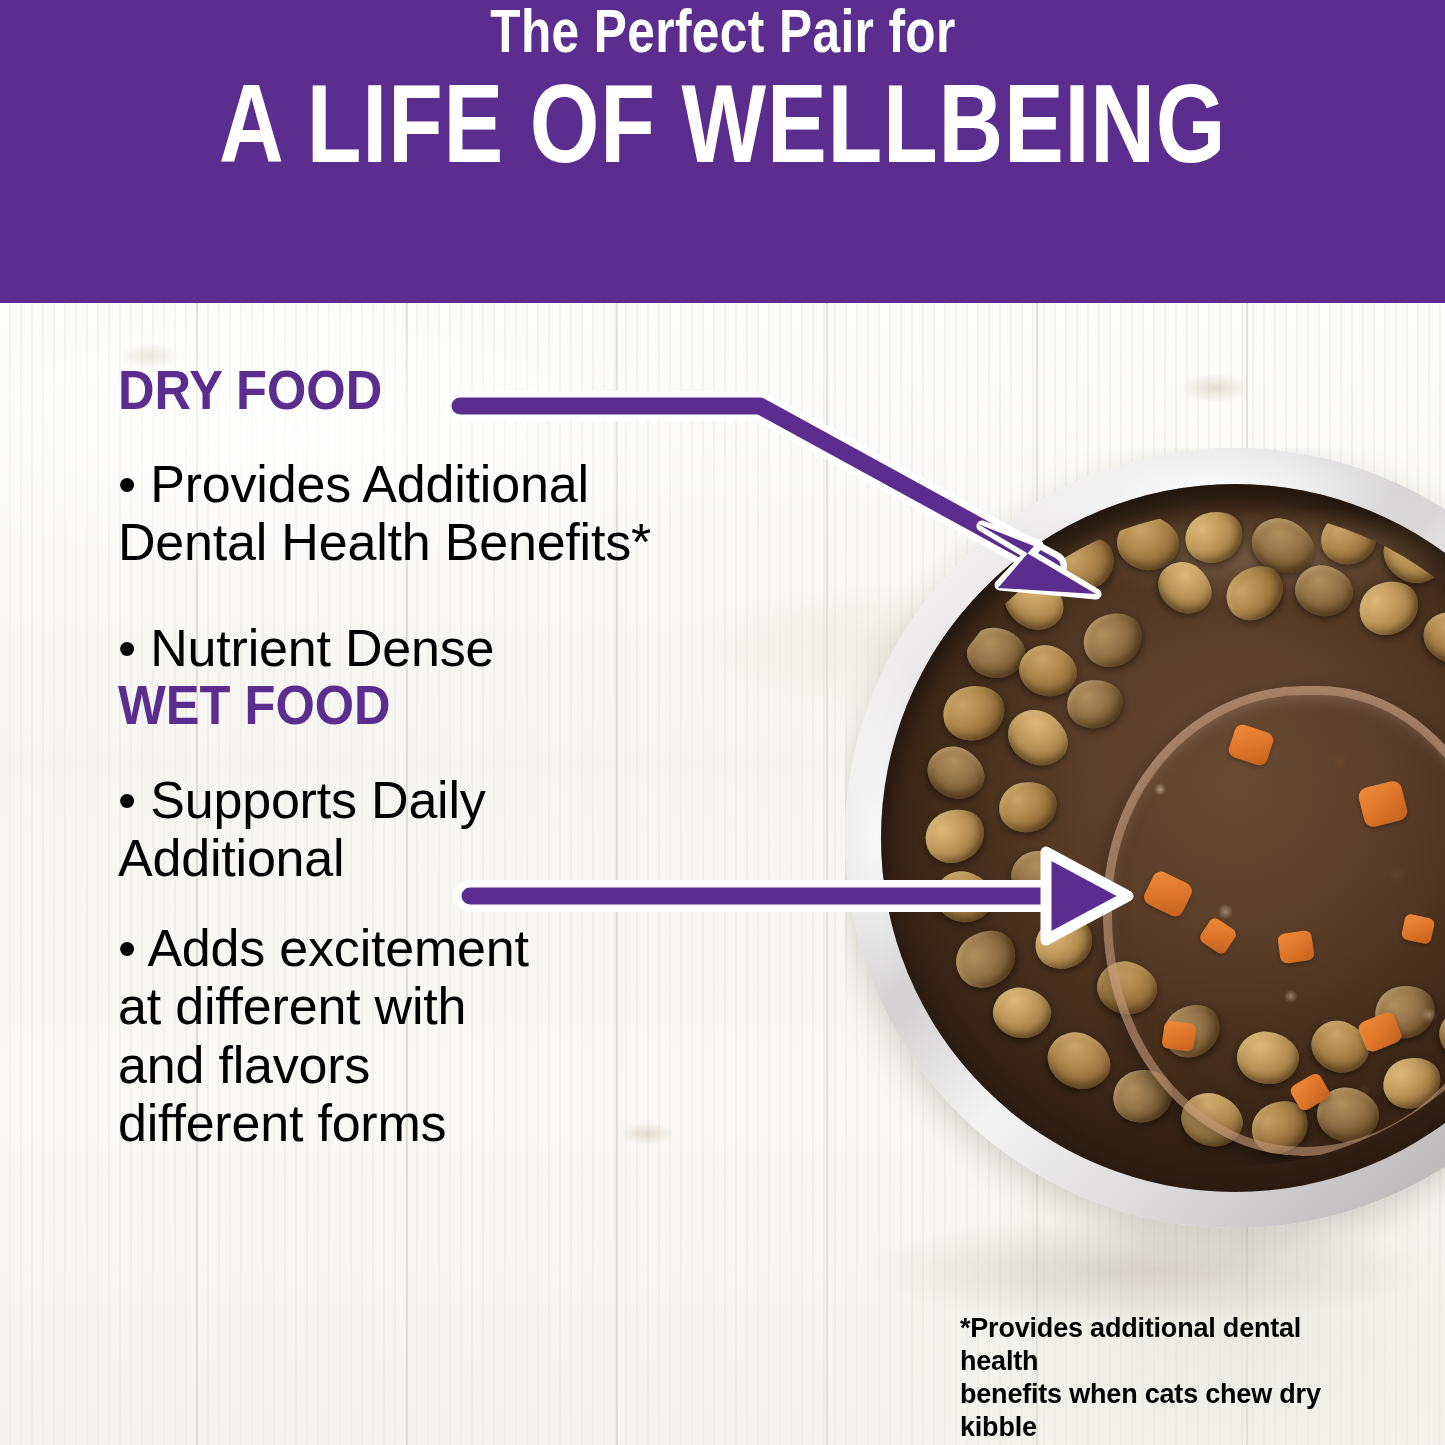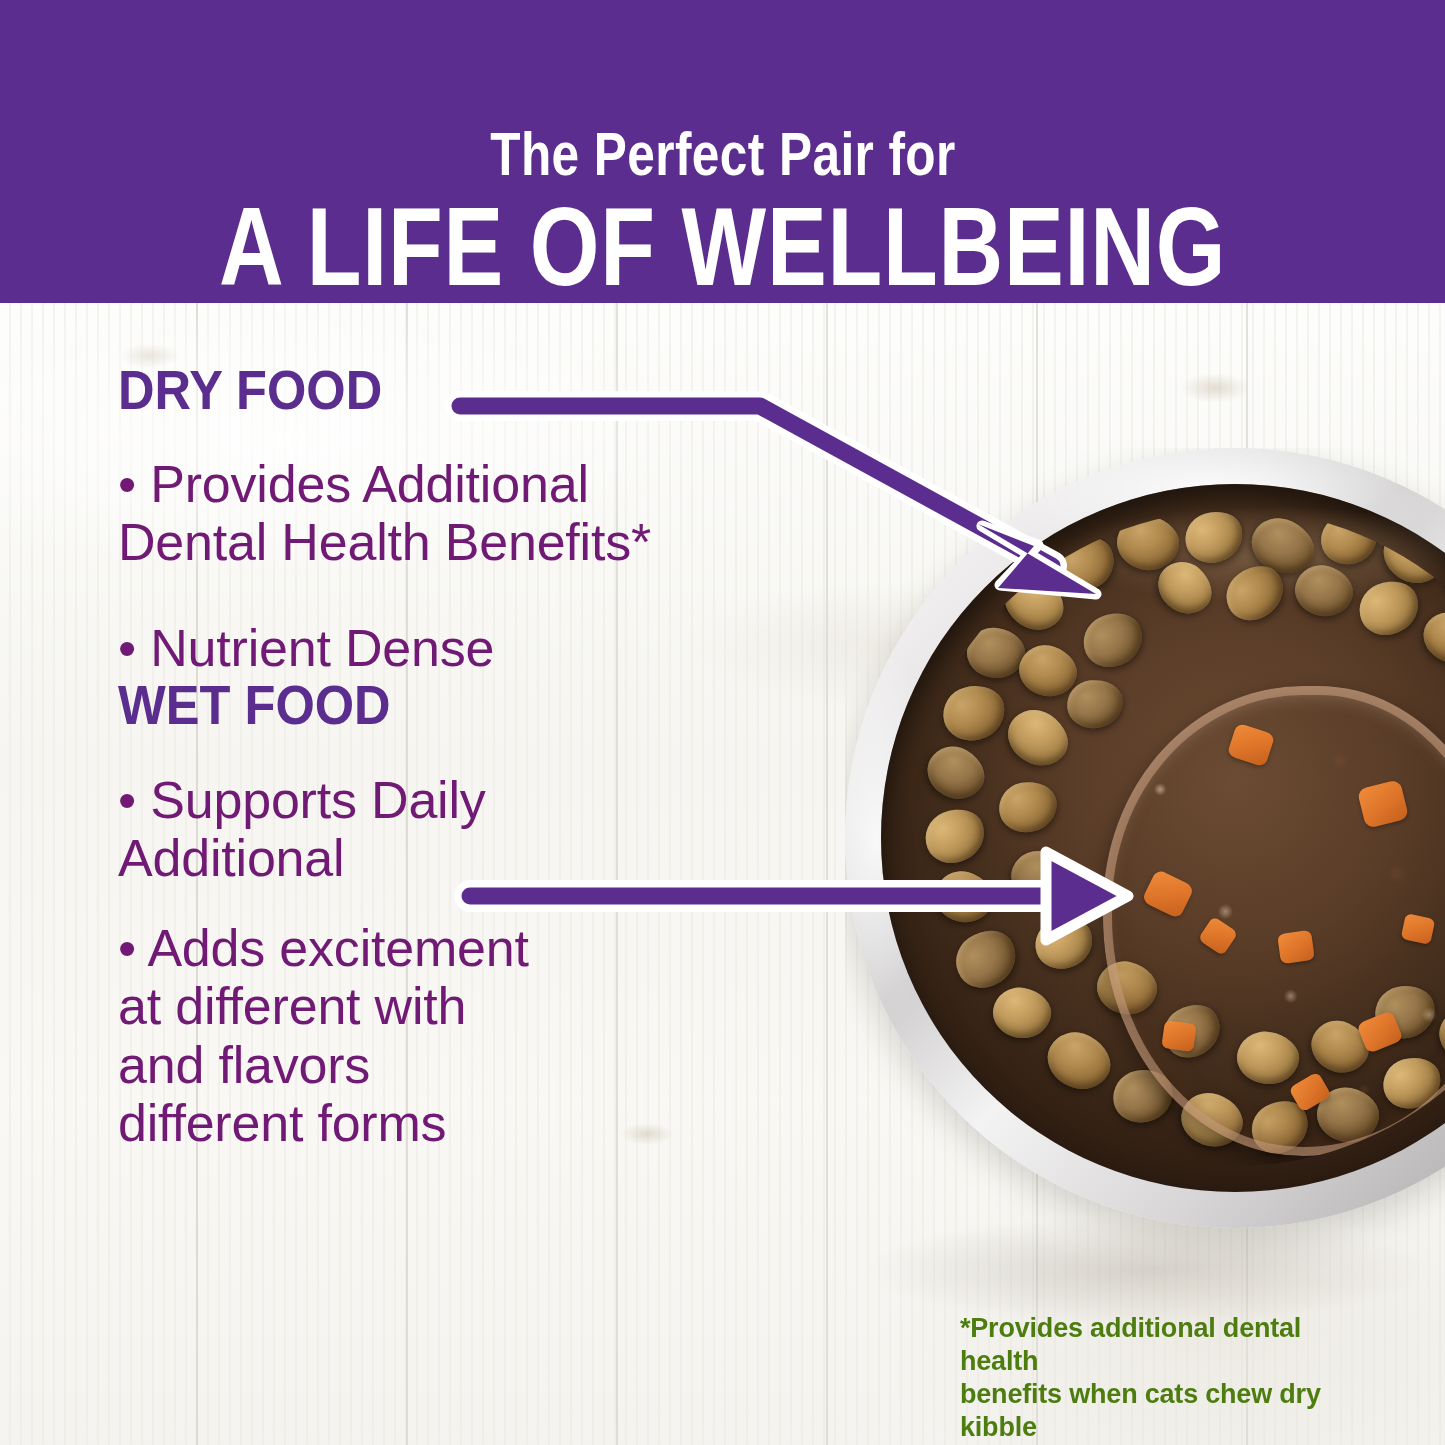--- a/index.html
+++ b/index.html
@@ -47,21 +47,21 @@
   .knot{
     position:absolute;border-radius:50%;
     background:radial-gradient(ellipse at 50% 50%, rgba(206,196,176,.55), rgba(206,196,176,0) 70%);
   }
 
   
   .banner{
     position:absolute;left:0;top:0;width:1445px;height:303px;
     background:#5B2D8E;
     display:flex;flex-direction:column;
-    align-items:center;justify-content:flex-end;
+    align-items:center;justify-content:flex-start;
   }
   .banner-line1{
     color:#ffffff;
     font-size:62px;
     font-weight:bold;
     letter-spacing:.5px;
     line-height:1;
     transform:scaleX(.80);
     transform-origin:center center;
     white-space:nowrap;
@@ -83,34 +83,34 @@
     position:absolute;left:118px;top:363px;width:720px;
     color:#5B2D8E;
   }
   .sec-title{
     font-size:55px;font-weight:bold;letter-spacing:0px;
     line-height:1;color:#5B2D8E;
     transform:scaleX(.92);transform-origin:left center;
     white-space:nowrap;
   }
   .bullet{
-    font-size:52px;line-height:1.12;color:#701a75;
+    font-size:52px;line-height:1.12;color:#000000;
     font-weight:500;
     letter-spacing:-.2px;
   }
   .b1{margin-top:37px;}
   .b2{margin-top:48px;}
   .wetwrap{}
   .w1{margin-top:38px;}
   .w2{margin-top:32px;}
 
   
   .footnote{
     position:absolute;left:960px;top:1312px;width:420px;
-    color:#4d7c0f;font-size:27px;line-height:1.22;
+    color:#000000;font-size:27px;line-height:1.22;
     text-align:left;font-weight:600;
     letter-spacing:-.2px;
   }
 
   
   .arrows{position:absolute;left:0;top:0;width:1445px;height:1445px;pointer-events:none;}
 
   
   .bowl{
     position:absolute;left:845px;top:448px;width:600px;height:845px;

